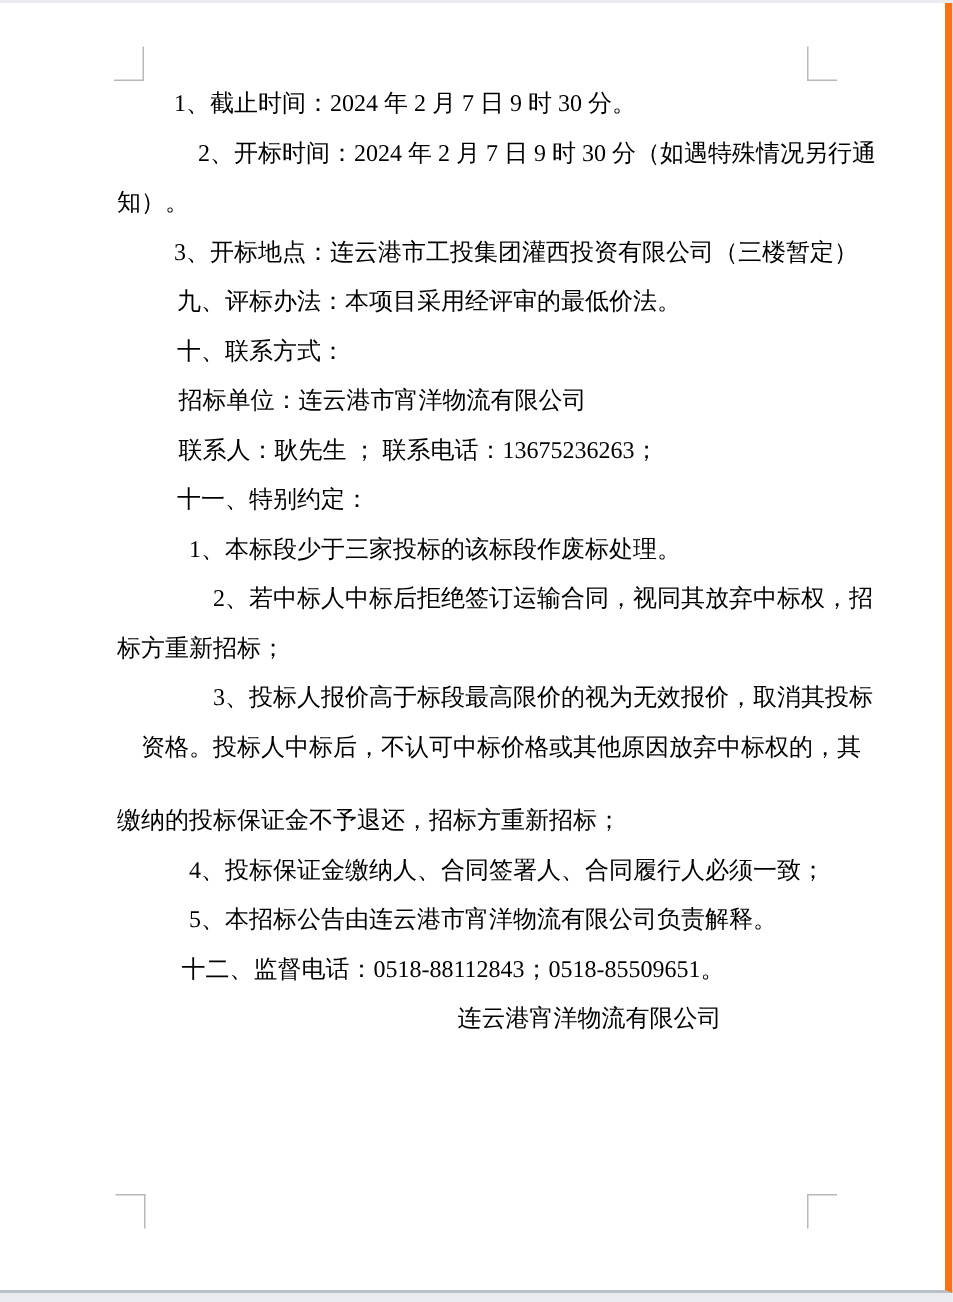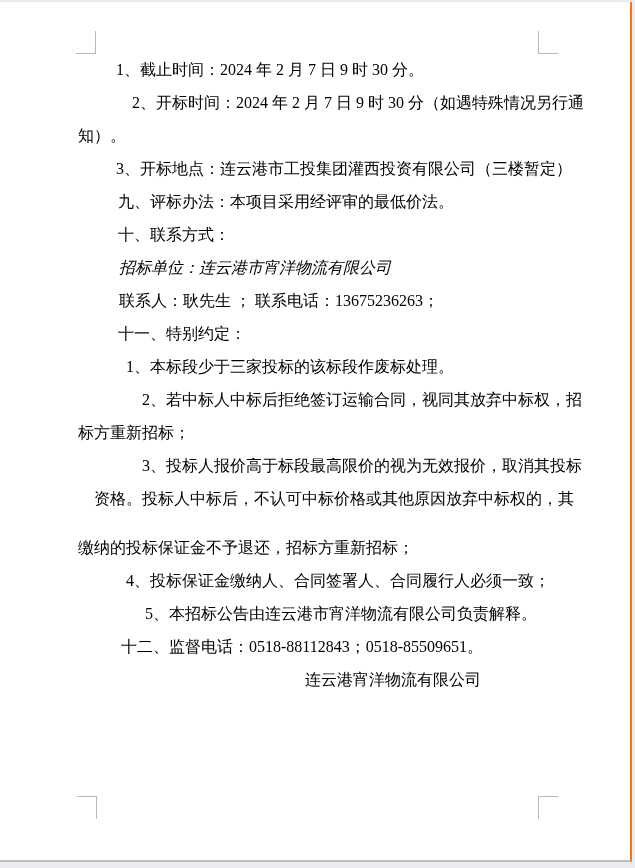--- a/index.html
+++ b/index.html
@@ -17,21 +17,21 @@
     height: 868px;
     background: #e9ebee;
   }
   .page {
     position: absolute;
     left: 0;
     top: 2px;
     width: 630px;
     height: 858px;
     background: #ffffff;
-    border-right: 2px solid #f97316;
+    border-right: 5px solid #f97316;
     border-bottom: 2px solid #b9c0c7;
     box-sizing: content-box;
   }
   .crop-mark {
     position: absolute;
     width: 19px;
     height: 22px;
   }
   .crop-mark.tl { left: 76px; top: 29px;  border-right: 1px solid #b8b8b8; border-bottom: 1px solid #b8b8b8; }
   .crop-mark.tr { left: 538px; top: 29px; border-left: 1px solid #b8b8b8;  border-bottom: 1px solid #b8b8b8; }
@@ -67,28 +67,28 @@
     <div class="crop-mark tr"></div>
     <div class="crop-mark bl"></div>
     <div class="crop-mark br"></div>
     <div class="text-area">
         <div class="line" style="padding-left: 38px;">1、截止时间：2024 年 2 月 7 日 9 时 30 分。</div>
         <div class="line justify" style="padding-left: 38px;">2、开标时间：2024 年 2 月 7 日 9 时 30 分（如遇特殊情况另行通</div>
         <div class="line" style="padding-left: 0px;">知）。</div>
         <div class="line" style="padding-left: 38px;">3、开标地点：连云港市工投集团灌西投资有限公司（三楼暂定）</div>
         <div class="line" style="padding-left: 40px;">九、评标办法：本项目采用经评审的最低价法。</div>
         <div class="line" style="padding-left: 40px;">十、联系方式：</div>
-        <div class="line" style="padding-left: 41px; font-style: italic;">招标单位：连云港市宵洋物流有限公司</div>
+        <div class="line" style="padding-left: 41px;">招标单位：连云港市宵洋物流有限公司</div>
         <div class="line" style="padding-left: 41px;">联系人：耿先生 ；    联系电话：13675236263；</div>
         <div class="line" style="padding-left: 40px;">十一、特别约定：</div>
         <div class="line" style="padding-left: 48px;">1、本标段少于三家投标的该标段作废标处理。</div>
         <div class="line justify" style="padding-left: 48px;">2、若中标人中标后拒绝签订运输合同，视同其放弃中标权，招</div>
         <div class="line" style="padding-left: 0px;">标方重新招标；</div>
         <div class="line justify" style="padding-left: 48px;">3、投标人报价高于标段最高限价的视为无效报价，取消其投标</div>
         <div class="line justify" style="padding-left: 0px;">资格。投标人中标后，不认可中标价格或其他原因放弃中标权的，其</div>
         <div class="line" style="padding-left: 0px; margin-top: 16px;">缴纳的投标保证金不予退还，招标方重新招标；</div>
         <div class="line" style="padding-left: 48px;">4、投标保证金缴纳人、合同签署人、合同履行人必须一致；</div>
-        <div class="line" style="padding-left: 48px; text-align: center;">5、本招标公告由连云港市宵洋物流有限公司负责解释。</div>
+        <div class="line" style="padding-left: 48px;">5、本招标公告由连云港市宵洋物流有限公司负责解释。</div>
         <div class="line" style="padding-left: 43px;">十二、监督电话：0518-88112843；0518-85509651。</div>
         <div class="line" style="padding-left: 227px;">连云港宵洋物流有限公司</div>
       </div>
   </div>
 </div>
 
 </body></html>

